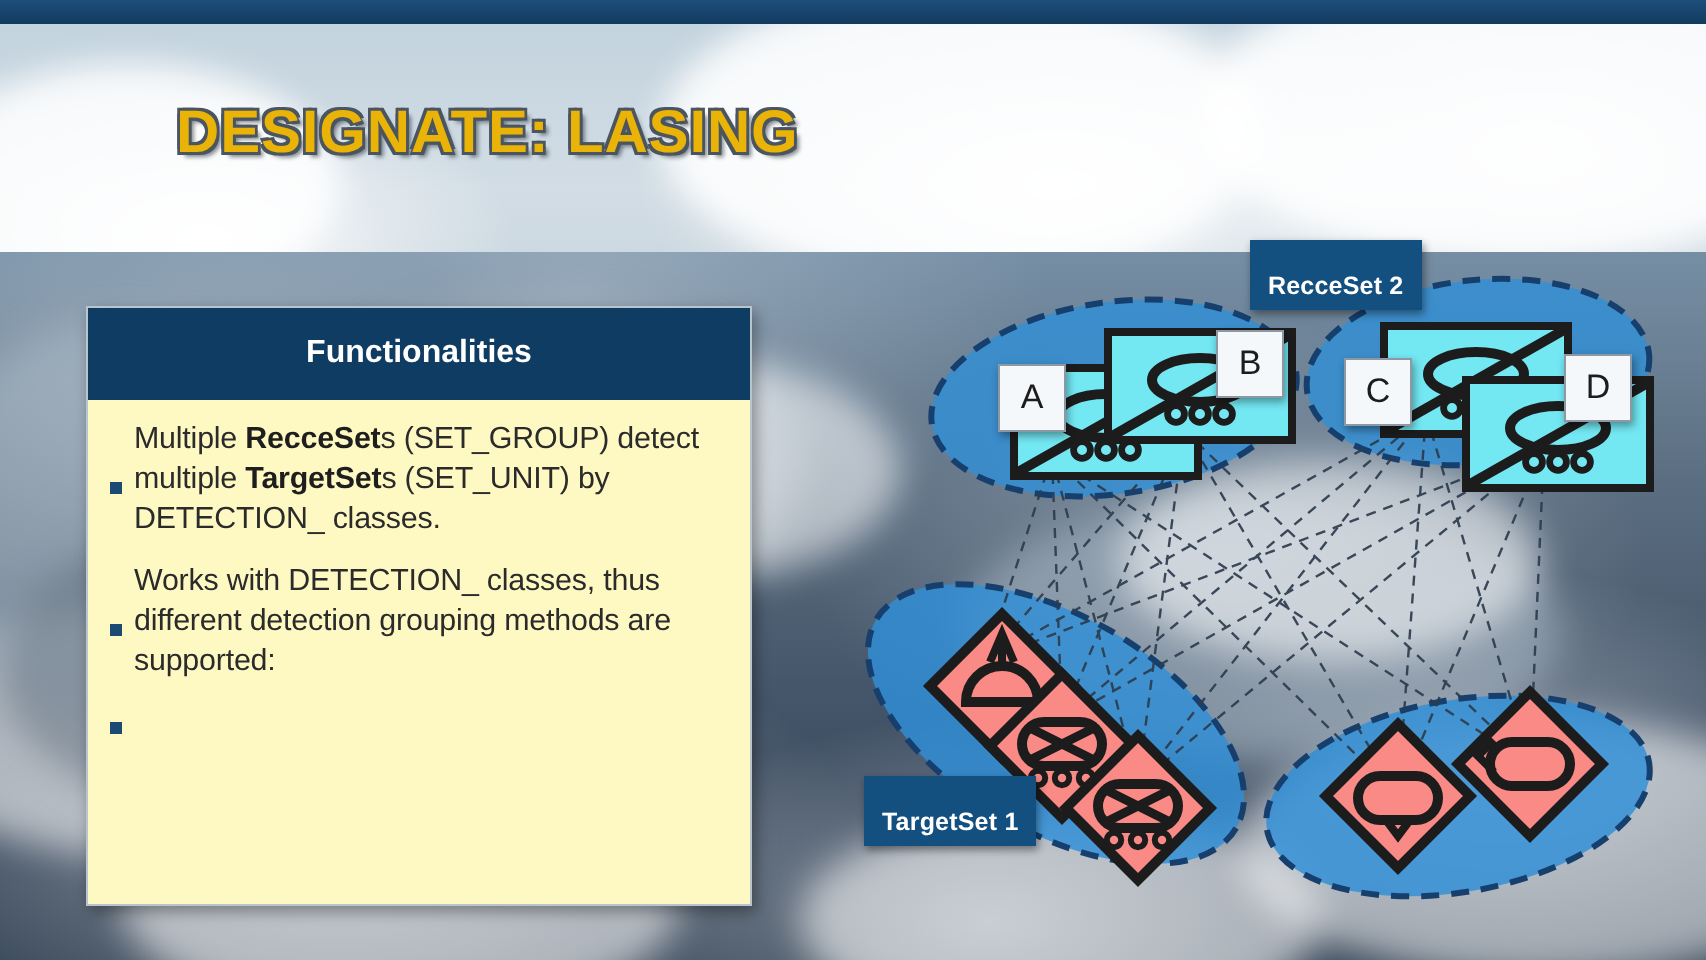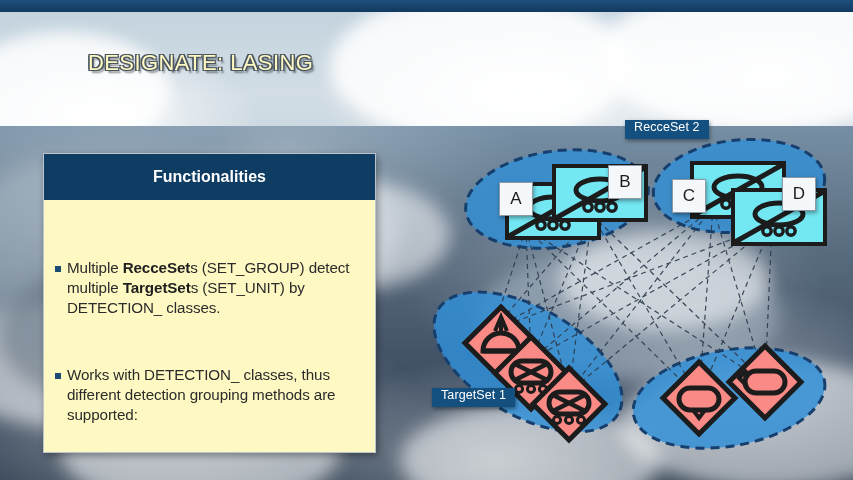--- a/index.html
+++ b/index.html
@@ -63,24 +63,24 @@
   }
   .header-band .hc {
     position: absolute; border-radius: 50%;
     background: rgba(255,255,255,0.85);
     filter: blur(8px);
   }
   .slide-title {
     position: absolute;
     left: 88px; top: 50px;
     z-index: 7;
-    font-size: 22px;
-    font-weight: normal;
+    font-size: 30px;
+    font-weight: bold;
     letter-spacing: 0.4px;
-    color: #fef9c3;
+    color: #eab308;
     text-shadow:
       -1.4px -1.4px 0 #4a5560,
        1.4px -1.4px 0 #4a5560,
       -1.4px  1.4px 0 #4a5560,
        1.4px  1.4px 0 #4a5560,
        2.5px 2.5px 2px rgba(30,38,46,0.55);
     white-space: nowrap;
   }
 
   
@@ -101,23 +101,22 @@
   .panel-header .ptitle {
     color: #ffffff;
     font-size: 16px;
     font-weight: bold;
   }
   .panel-body {
     padding: 10px 12px 8px 8px;
   }
   .bullet {
     display: flex;
-    align-items: flex-start;
+    align-items: center;
     margin-bottom: 12px;
-    margin-top: 48px;
   }
   .bullet .sq {
     flex: 0 0 auto;
     width: 6px; height: 6px;
     background: #1b4a72;
     margin: 8px 6px 0 3px;
   }
   .bullet .btext {
     font-size: 15.2px;
     line-height: 1.30;
@@ -134,22 +133,22 @@
   
   #diagram { position: absolute; inset: 0; z-index: 7; }
   #diagram svg { position: absolute; left: 0; top: 0; }
 
   
   .tag {
     position: absolute;
     background: #14507f;
     color: #ffffff;
     font-size: 12.5px;
-    font-weight: normal;
-    padding: 0 9px 5px 9px;
+    font-weight: bold;
+    padding: 16px 9px 5px 9px;
     white-space: nowrap;
     box-shadow: 1px 2px 4px rgba(0,0,0,0.42);
     z-index: 12;
     letter-spacing: 0.1px;
   }
 
   
   .letterbox {
     position: absolute;
     width: 34px; height: 34px;

